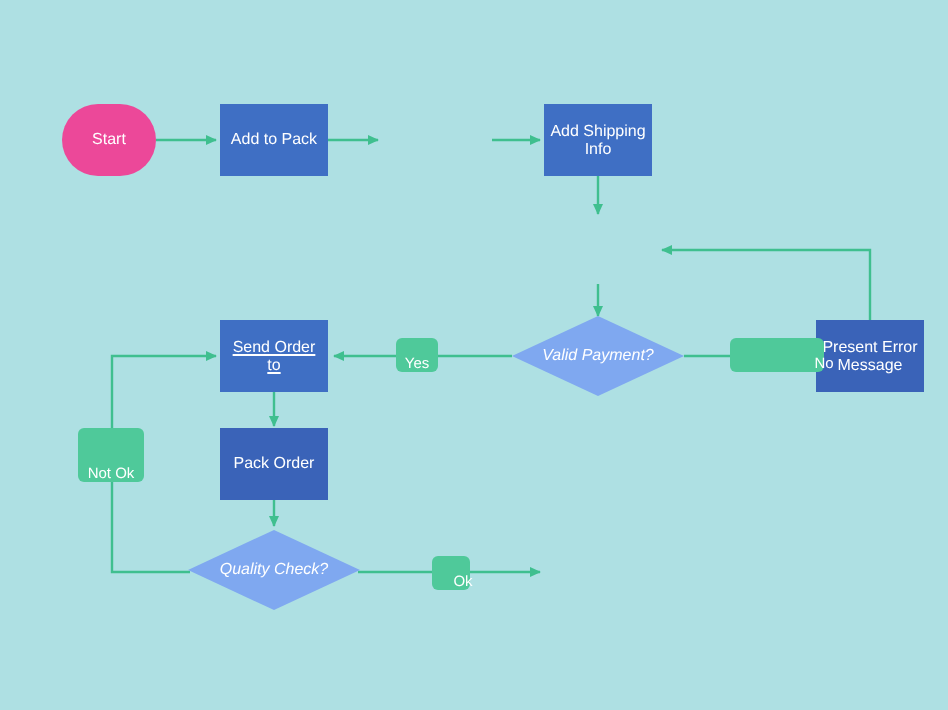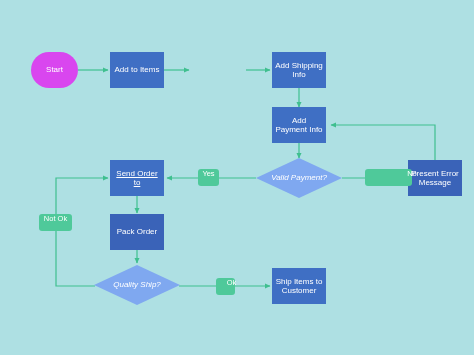--- a/index.html
+++ b/index.html
@@ -38,21 +38,21 @@
   }
   .node-process {
     background: #3f6fc4;
     font-size: 8px;
     padding: 1px 2px;
   }
   .node-process.dark {
     background: #3a63b8;
   }
   .node-terminator {
-    background: #d946ef;
+    background: #ec4899;
     border-radius: 999px;
     font-size: 8px;
   }
   .node-decision {
     font-size: 8px;
     color: #ffffff;
     font-style: italic;
   }
   .node-decision .dia-shape {
     position: absolute;
@@ -63,21 +63,21 @@
     background: #7fa8f0;
     clip-path: polygon(50% 0%, 100% 50%, 50% 100%, 0% 50%);
   }
   .node-decision .dia-label {
     position: relative;
     z-index: 2;
   }
   .badge {
     position: absolute;
     display: flex;
-    align-items: flex-start;
+    align-items: flex-end;
     justify-content: center;
     background: #4fc99a;
     color: #ffffff;
     font-size: 7.5px;
     border-radius: 3px;
     box-sizing: border-box;
   }
 </style>
 </head>
 <body>
@@ -104,33 +104,29 @@
       <path d="M179,286 L270,286"></path>
       <path d="M95,286 L56,286 L56,178 L108,178"></path>
     </g>
   </svg>
 
   <div class="node node-terminator" style="left:31px; top:52px; width:47px; height:36px;">
     <span>Start</span>
   </div>
 
   <div class="node node-process" style="left:110px; top:52px; width:54px; height:36px;">
-    <span>Add to Items</span>
+    <span>Add to Pack</span>
   </div>
 
 
   <div class="node node-process" style="left:272px; top:52px; width:54px; height:36px;">
     <span>Add Shipping
 Info</span>
   </div>
 
-  <div class="node node-process" style="left:272px; top:107px; width:54px; height:36px;">
-    <span>Add
-Payment Info</span>
-  </div>
 
   <div class="node node-decision" style="left:256px; top:158px; width:86px; height:40px;">
     <span class="dia-shape"></span>
     <span class="dia-label">Valid Payment?</span>
   </div>
 
   <div class="node node-process dark" style="left:408px; top:160px; width:54px; height:36px;">
     <span>Present Error
 Message</span>
   </div>
@@ -139,37 +135,33 @@
     <span>Send Order
 to</span>
   </div>
 
   <div class="node node-process dark" style="left:110px; top:214px; width:54px; height:36px;">
     <span>Pack Order</span>
   </div>
 
   <div class="node node-decision" style="left:94px; top:265px; width:86px; height:40px;">
     <span class="dia-shape"></span>
-    <span class="dia-label">Quality Ship?</span>
+    <span class="dia-label">Quality Check?</span>
   </div>
 
-  <div class="node node-process" style="left:272px; top:268px; width:54px; height:36px;">
-    <span>Ship Items to
-Customer</span>
-  </div>
 
   <div class="badge" style="left:198px; top:169px; width:21px; height:17px;">
     <span>Yes</span>
   </div>
 
   <div class="badge" style="left:365px; top:169px; width:19px; height:17px;padding-left:47px;">
     <span>No</span>
   </div>
 
   <div class="badge" style="left:216px; top:278px; width:19px; height:17px;padding-left:12px;">
     <span>Ok</span>
   </div>
 
-  <div class="badge" style="left:39px; top:214px; width:33px; height:17px;">
+  <div class="badge" style="left:39px; top:214px; width:33px; height:27px;">
     <span>Not Ok</span>
   </div>
 
 </div>
 
 </body></html>

